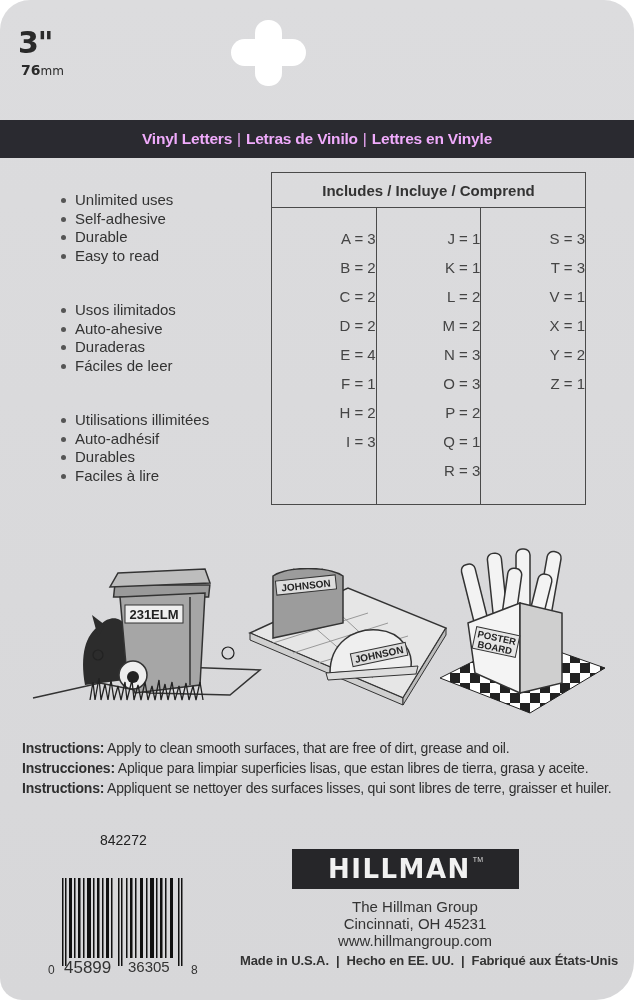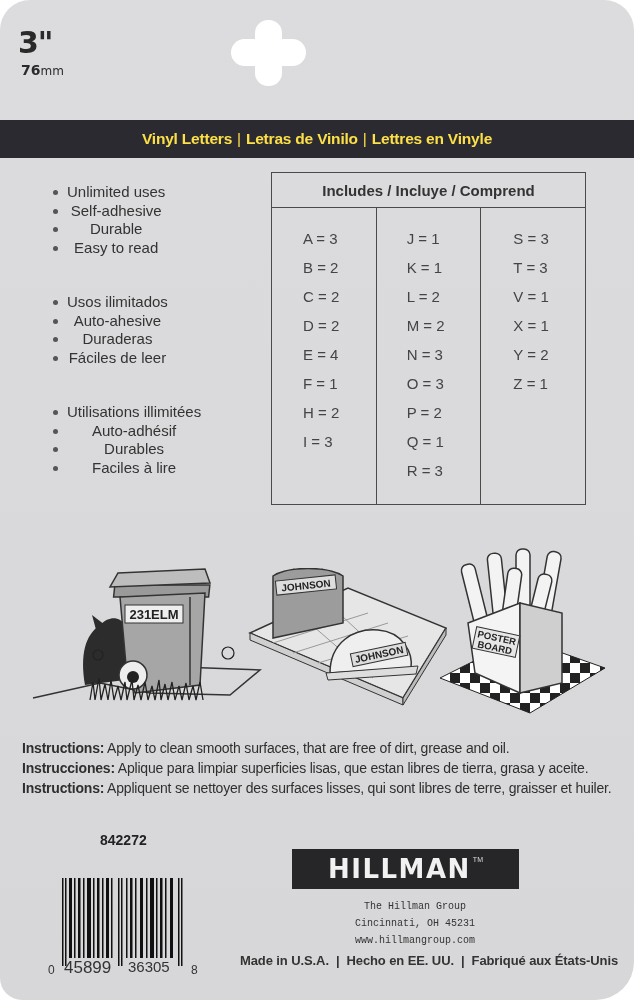--- a/index.html
+++ b/index.html
@@ -26,60 +26,60 @@
   }
   .size-mm {
     position:absolute; left:21px; top:62px; font-size:14px; font-weight:bold;
     font-family:"DejaVu Sans", sans-serif; color:#2a2a2a;
   }
   .size-mm span { font-weight:normal; font-size:12px; }
   .title-band {
     position:absolute; left:0; top:120px; width:634px; height:38px;
     background:#2a2a30;
     display:flex; align-items:center; justify-content:center;
-    color:#fde047; font-weight:bold; font-size:15.5px; letter-spacing:-0.2px;
+    color:#f0abfc; font-weight:bold; font-size:15.5px; letter-spacing:-0.2px;
   }
   .title-band .sep { margin:0 5px; font-weight:normal; }
   .features { position:absolute; left:53px; font-size:15px; line-height:18.5px; color:#333; }
-  .features ul { margin:0; padding:0; list-style:none;text-align:center; }
+  .features ul { margin:8px; padding:0; list-style:none; }
   .features li { position:relative; padding-left:14px; }
   .features li:before {
     content:""; position:absolute; left:0; top:7px; width:5px; height:5px; border-radius:50%; background:#555;
   }
   .feat-en { top:183px; }
   .feat-es { top:293px; }
   .feat-fr { top:403px; }
   .table {
     position:absolute; left:271px; top:172px; width:315px; height:333px;
     border:1.5px solid #4a4a4a; box-sizing:border-box;
   }
   .table-head {
     height:34px; border-bottom:1.5px solid #4a4a4a; display:flex; align-items:center; justify-content:center;
     font-weight:bold; font-size:15px; color:#333;
   }
-  .table-body { display:flex; height:calc(100% - 35px); }
+  .table-body { display:flex; height:calc(100% - 35px);text-align:right; }
   .col { flex:1; border-right:1.5px solid #4a4a4a; padding-top:16px; box-sizing:border-box; }
   .col:last-child { border-right:none; }
   .col .cell { height:29px; line-height:29px; font-size:15px; color:#444; }
   .col1 .cell { padding-left:31px; }
   .col2 .cell { padding-left:30px; }
   .col3 .cell { padding-left:32px; }
   .illus { position:absolute; }
   .instructions { position:absolute; left:22px; top:738px; font-size:14px; line-height:20px; color:#2f2f2f; letter-spacing:-0.2px; }
   .instructions b { font-weight:bold;margin-top:24px; }
-  .sku { position:absolute; left:100px; top:832px; font-weight:bold; font-size:14px; color:#222; }
+  .sku { position:absolute; left:100px; top:832px; font-weight:normal; font-size:14px; color:#222; }
   .barcode { position:absolute; left:62px; top:878px; width:125px; height:90px; }
   .upc { position:absolute; top:963px; font-size:12px; color:#333; font-family:"Liberation Sans", sans-serif; }
   .logo-box {
     position:absolute; left:292px; top:849px; width:227px; height:40px; background:#262629;
     display:flex; align-items:center; justify-content:center;
   }
   .logo-text { color:#f1f1f1; font-weight:bold; font-size:26px; letter-spacing:1.5px; font-family:"DejaVu Sans", sans-serif; }
   .logo-tm { color:#ddd; font-size:7px; position:relative; top:-10px; margin-left:2px; }
-  .company { position:absolute; left:330px; top:898px; width:170px; text-align:center; font-size:10px; line-height:17px; color:#333;font-family:Liberation Mono, monospace; }
+  .company { position:absolute; left:330px; top:898px; width:170px; text-align:center; font-size:15px; line-height:17px; color:#333; }
   .made { position:absolute; left:240px; top:953px; font-size:13px; color:#333; letter-spacing:-0.1px; }
 </style>
 </head>
 <body>
 
 <div class="card">
   <div class="hang-hole"></div>
 
   <div class="size-big">3"</div>
   <div class="size-mm"><b>76</b><span>mm</span></div>

